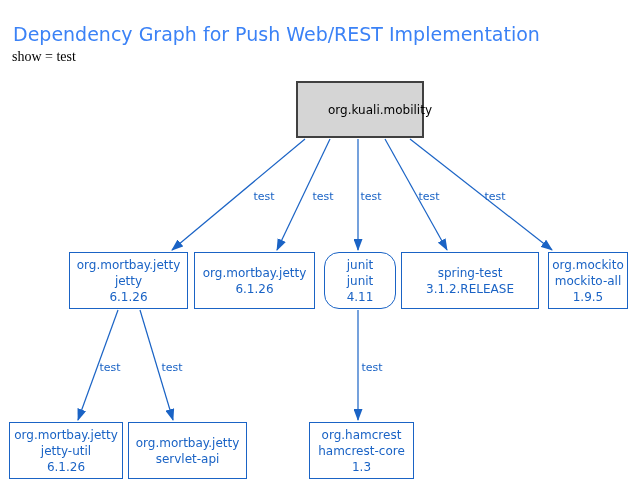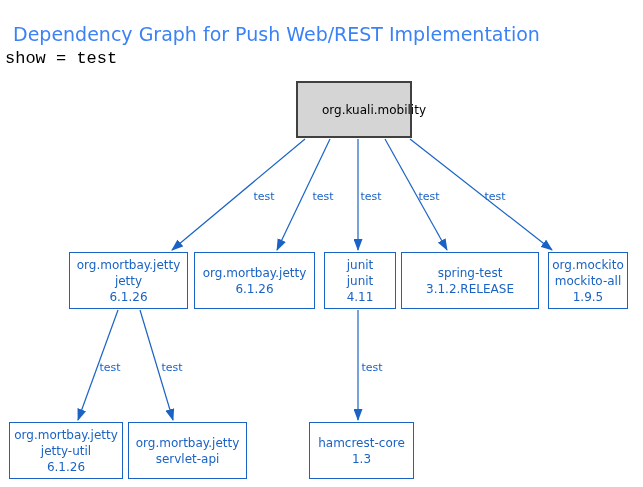--- a/index.html
+++ b/index.html
@@ -18,23 +18,23 @@
     width: 643px; height: 487px;
     position: relative;
     overflow: hidden;
     font-family: "DejaVu Sans", sans-serif;
   }
   .page-title {
     position: absolute; left: 13px; top: 7px;
     font-size: 19px; color: #3b82f6; white-space: nowrap; margin-top: 16px;
   }
   .page-subtitle {
-    position: absolute; left: 5px; top: 49px;
-    font-family: Liberation Mono, monospace;
-    font-size: 17px; color: #000; white-space: nowrap;
+    position: absolute; left: 12px; top: 49px;
+    font-family: Liberation Serif, serif;
+    font-size: 14px; color: #000; white-space: nowrap;
   }
   .graph-area { position: absolute; left: 0; top: 0; width: 643px; height: 487px; }
   .edges-layer { position: absolute; left: 0; top: 0; }
   .node {
     position: absolute;
     background: var(--node-fill);
     border: 1.5px solid var(--node-border);
     color: var(--node-text);
     display: flex; flex-direction: column;
     justify-content: center; align-items: center;
@@ -78,33 +78,33 @@
         <text x="495" y="200" text-anchor="middle" fill="#1a63c5" class="edge-label-text">test</text>
         <line x1="118" y1="310" x2="78" y2="420" stroke="#1a63c5" stroke-width="1.2" marker-end="url(#arrowhead)"></line>
         <text x="110" y="371" text-anchor="middle" fill="#1a63c5" class="edge-label-text">test</text>
         <line x1="140" y1="310" x2="173" y2="420" stroke="#1a63c5" stroke-width="1.2" marker-end="url(#arrowhead)"></line>
         <text x="172" y="371" text-anchor="middle" fill="#1a63c5" class="edge-label-text">test</text>
         <line x1="358" y1="310" x2="358" y2="420" stroke="#1a63c5" stroke-width="1.2" marker-end="url(#arrowhead)"></line>
         <text x="372" y="371" text-anchor="middle" fill="#1a63c5" class="edge-label-text">test</text>
       </g>
   </svg>
   <div id="nodes-layer">
-      <div class="node root" style="left: 296px; top: 81px; width: 116px; height: 57px; padding-left: 40px;">
+      <div class="node root" style="left: 296px; top: 81px; width: 128px; height: 57px; padding-left: 40px;">
         <span>org.kuali.mobility</span>
       </div>
       <div class="node" style="left: 69px; top: 252px; width: 119px; height: 57px;">
         <span>org.mortbay.jetty</span>
         <span>jetty</span>
         <span>6.1.26</span>
       </div>
       <div class="node" style="left: 194px; top: 252px; width: 121px; height: 57px;">
         <span>org.mortbay.jetty</span>
         <span>6.1.26</span>
       </div>
-      <div class="node" style="left: 324px; top: 252px; width: 72px; height: 57px;">
+      <div class="node" style="left: 324px; top: 252px; width: 72px; height: 57px; border-radius: 15px;">
         <span>junit</span>
         <span>junit</span>
         <span>4.11</span>
       </div>
       <div class="node" style="left: 401px; top: 252px; width: 138px; height: 57px;">
         <span>spring-test</span>
         <span>3.1.2.RELEASE</span>
       </div>
       <div class="node" style="left: 548px; top: 252px; width: 80px; height: 57px;">
         <span>org.mockito</span>
@@ -114,17 +114,18 @@
       <div class="node" style="left: 9px; top: 422px; width: 114px; height: 57px;">
         <span>org.mortbay.jetty</span>
         <span>jetty-util</span>
         <span>6.1.26</span>
       </div>
       <div class="node" style="left: 128px; top: 422px; width: 119px; height: 57px;">
         <span>org.mortbay.jetty</span>
         <span>servlet-api</span>
       </div>
       <div class="node" style="left: 309px; top: 422px; width: 105px; height: 57px;">
+        <span>org.hamcrest</span>
         <span>hamcrest-core</span>
         <span>1.3</span>
       </div>
     </div>
 </div>
 
 </body></html>

